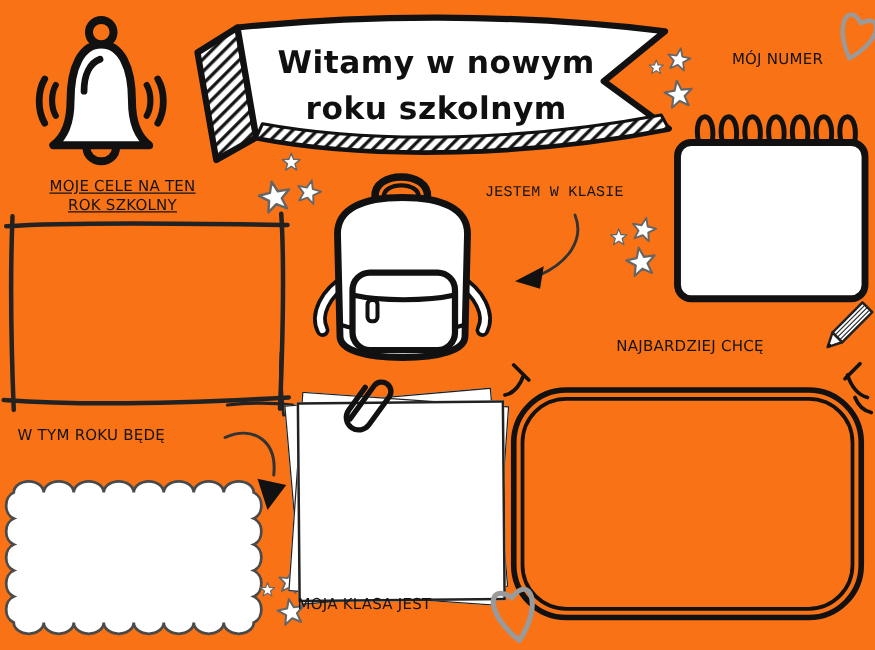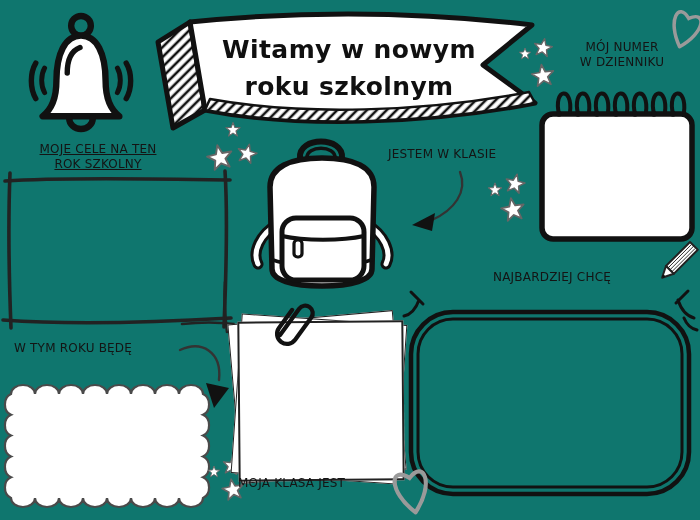--- a/index.html
+++ b/index.html
@@ -1,16 +1,16 @@
 <!DOCTYPE html>
 <html><head>
 <meta charset="utf-8">
 <style>
   html,body{margin:0;padding:0;background:#fff;}
-  #sheet{position:relative;width:700px;height:520px;background:#0f766e;overflow:hidden;
+  #sheet{position:relative;width:700px;height:520px;background:#f97316;overflow:hidden;
          font-family:"DejaVu Sans",sans-serif;color:#141414;}
   .abs{position:absolute;}
   .label{position:absolute;font-family:"DejaVu Sans",sans-serif;font-size:12px;
          color:#141414;letter-spacing:.2px;line-height:1.22;text-align:center;}
   .label.left{text-align:left;white-space:nowrap;}
   .banner-text{position:absolute;left:55px;width:292px;text-align:center;
          font-weight:bold;font-size:25px;letter-spacing:.4px;color:#101010;}
   .sheet-paper{position:absolute;background:#fff;border:1.8px solid #222;}
   svg{display:block;overflow:visible;}
 </style>
@@ -70,21 +70,20 @@
   </svg>
 
   <svg class="abs" style="left:515px;top:36px;" width="48" height="56" viewBox="0 0 48 56">
     <use href="#star-sym" x="-12" y="-12" width="24" height="24" transform="translate(10,18) scale(0.6)"></use>
     <use href="#star-sym" x="-12" y="-12" width="24" height="24" transform="translate(28,12) scale(0.95) rotate(10)"></use>
     <use href="#star-sym" x="-12" y="-12" width="24" height="24" transform="translate(28,40) scale(1.15) rotate(-8)"></use>
   </svg>
 
   <div class="label" style="left:556px;top:40px;width:132px;">
     <span>MÓJ NUMER</span><br>
-    <span>W DZIENNIKU</span>
   </div>
 
   <svg class="abs" style="left:537px;top:82px;" width="162" height="164" viewBox="0 0 162 164">
     <rect x="5" y="32" width="150" height="125" rx="11" fill="#fff" stroke="#111" stroke-width="5.5"></rect>
     <g fill="none" stroke="#111" stroke-width="4" stroke-linecap="round">
       <g transform="translate(22,8)">
           <path d="M0 24 C -6 -2, 14 -4, 11 22"></path>
           <circle cx="0" cy="24" r="2.8" fill="#111" stroke="none"></circle>
         </g>
       <g transform="translate(41,8)">
@@ -137,21 +136,21 @@
       <path d="M58 26 C 56 4, 102 4, 100 26" stroke-width="6"></path>
       <path d="M65 26 C 64 13, 94 13, 93 26" stroke-width="3.5"></path>
       <path d="M30 137 L 28 55 C 28 35, 48 26, 80 26 C 112 26, 132 35, 132 55 L 130 137 C 130 148, 110 154, 80 154 C 50 154, 30 148, 30 137 Z" fill="#fff" stroke-width="5.5"></path>
       <path d="M31 128 C 55 136, 105 136, 129 128" stroke-width="3.5"></path>
       <rect x="40" y="86" width="82" height="62" rx="14" fill="#fff" stroke-width="5"></rect>
       <path d="M40 104 C 62 109, 100 109, 122 104" stroke-width="4"></path>
       <rect x="52" y="108" width="8" height="17" rx="3.5" fill="#fff" stroke-width="3.2"></rect>
     </g>
   </svg>
 
-  <div class="label left" style="left:388px;top:147px;">JESTEM W KLASIE</div>
+  <div class="label left" style="left:388px;top:147px;font-family:Liberation Mono, monospace;">JESTEM W KLASIE</div>
 
   <svg class="abs" style="left:408px;top:170px;" width="58" height="66" viewBox="0 0 58 66">
     <path d="M52 2 C 60 22, 46 40, 24 50" fill="none" stroke="#333" stroke-width="2.3" stroke-linecap="round"></path>
     <polygon points="4,55 27,43 24,61" fill="#111"></polygon>
   </svg>
 
   <svg class="abs" style="left:484px;top:174px;" width="50" height="50" viewBox="0 0 50 50">
     <use href="#star-sym" x="-12" y="-12" width="24" height="24" transform="translate(11,16) scale(0.7)"></use>
     <use href="#star-sym" x="-12" y="-12" width="24" height="24" transform="translate(31,10) scale(1.0) rotate(12)"></use>
     <use href="#star-sym" x="-12" y="-12" width="24" height="24" transform="translate(29,36) scale(1.2) rotate(-10)"></use>

